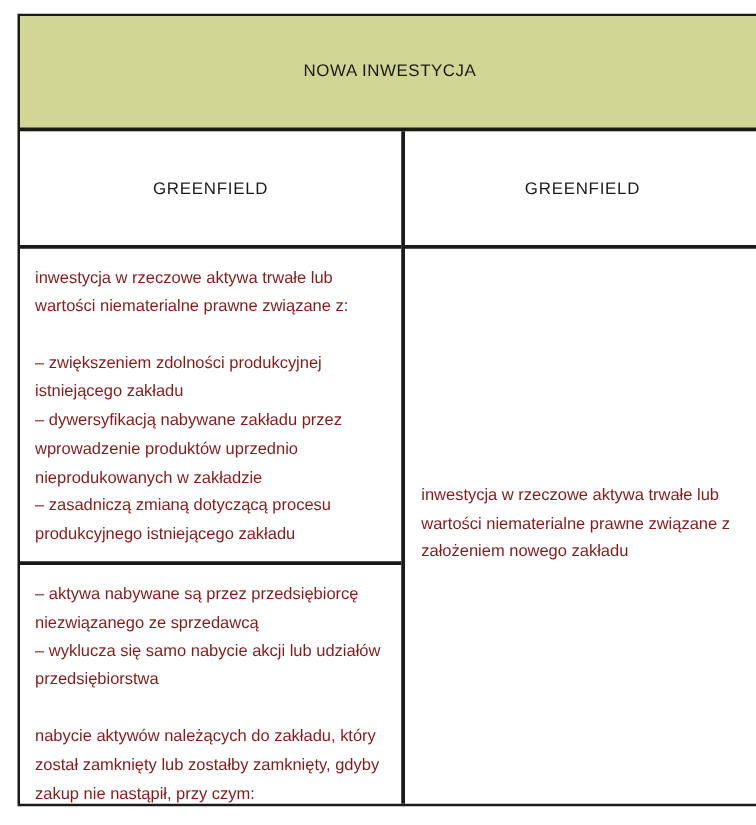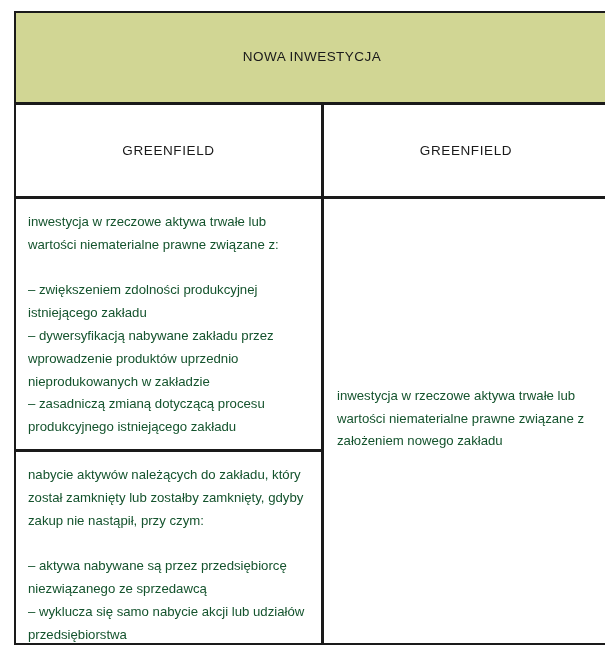--- a/index.html
+++ b/index.html
@@ -110,21 +110,21 @@
   .cell-right-merged {
     flex: 1 1 auto;
     display: flex;
     align-items: center;
     padding: 0 14px 0 13px;
   }
 
   .para {
     font-size: 13.2px;
     line-height: 22.8px;
-    color: #14532d;
+    color: #7f1d1d;
     margin: 0;
     white-space: pre-line;
   }
   .para + .para {
     margin-top: 22.8px;
   }
   .cell-right-merged .para {
     margin: 0;
     padding-bottom: 4px;
   }
@@ -149,23 +149,23 @@
         </div>
 
         <div class="cell cell-left-top">
           <p class="para">inwestycja w rzeczowe aktywa trwałe lub wartości niematerialne prawne związane z:</p>
           <p class="para">– zwiększeniem zdolności produkcyjnej istniejącego zakładu
 – dywersyfikacją nabywane zakładu przez wprowadzenie produktów uprzednio nieprodukowanych w zakładzie
 – zasadniczą zmianą dotyczącą procesu produkcyjnego istniejącego zakładu</p>
         </div>
 
         <div class="cell cell-left-bottom">
-          <p class="para">nabycie aktywów należących do zakładu, który został zamknięty lub zostałby zamknięty, gdyby zakup nie nastąpił, przy czym:</p>
           <p class="para">– aktywa nabywane są przez przedsiębiorcę niezwiązanego ze sprzedawcą
 – wyklucza się samo nabycie akcji lub udziałów przedsiębiorstwa</p>
+          <p class="para">nabycie aktywów należących do zakładu, który został zamknięty lub zostałby zamknięty, gdyby zakup nie nastąpił, przy czym:</p>
         </div>
 
       </div>
 
       <div class="col-right">
 
         <div class="col-head">
           <div class="col-head-label">GREENFIELD</div>
         </div>
 

